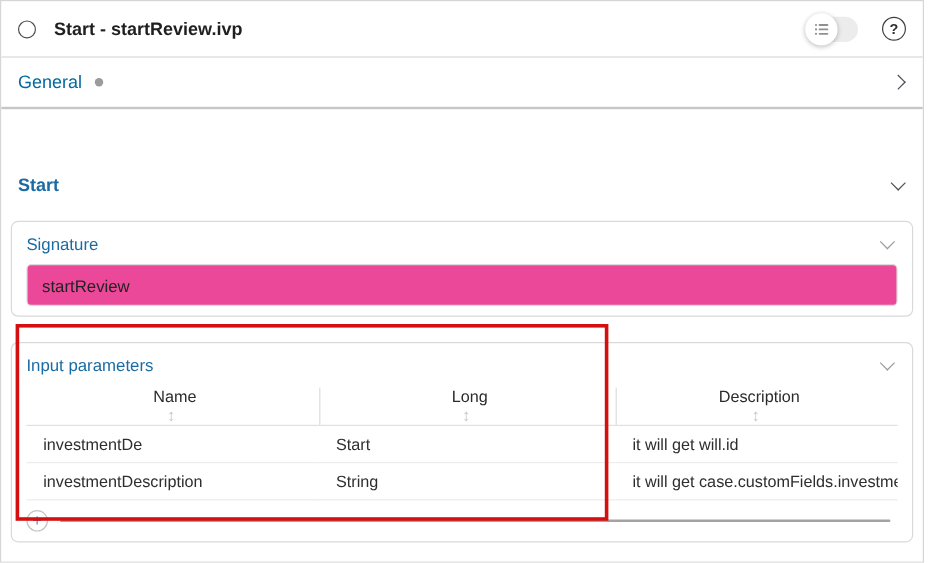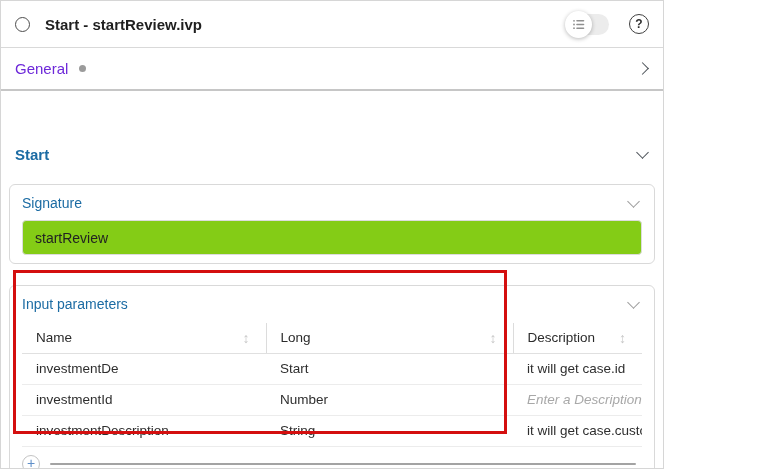--- a/index.html
+++ b/index.html
@@ -1,18 +1,18 @@
 <!DOCTYPE html>
 <html><head>
 <meta charset="utf-8">
 <style>
   * { margin:0; padding:0; box-sizing:border-box; }
   body { background:#fff; font-family:"Liberation Sans", sans-serif; }
   .app {
-    width:664px; height:469px; background:#fff; position:relative;
+    width:770px; height:469px; background:#fff; position:relative;
     border:1px solid #d6d6d6; overflow:hidden;
   }
 
   
   .header { height:47px; border-bottom:1px solid #d9d9d9; display:flex; align-items:center; padding:0 14px; }
   .start-circle { width:15px; height:15px; border:1.7px solid #4d4d4d; border-radius:50%; margin-right:15px; flex:0 0 auto; }
   .title { font-size:15px; font-weight:bold; color:#1f1f1f; }
   .header-spacer { flex:1; }
   .toggle { width:42px; height:21px; background:#ececec; border-radius:11px; position:relative; margin-right:20px; cursor:pointer; }
   .toggle-knob { position:absolute; left:-2px; top:-3px; width:27px; height:27px; background:#fff; border-radius:50%;
@@ -21,44 +21,44 @@
     font-size:12px; font-weight:bold; display:flex; align-items:center; justify-content:center; cursor:pointer; }
 
   
   .chev { width:9px; height:9px; border-top:1.8px solid #4b5157; border-right:1.8px solid #4b5157; display:inline-block; flex:0 0 auto; }
   .chev.right { transform:rotate(45deg); }
   .chev.down  { transform:rotate(135deg); margin-top:-4px; }
   .chev.gray  { border-color:#9b9b9b; }
 
   
   .general-row { height:43px; border-bottom:2px solid #c6c6c6; display:flex; align-items:center; padding:0 16px 0 14px; cursor:pointer; }
-  .general-label { font-size:15px; color:#6d28d9; }
+  .general-label { font-size:15px; color:#0369a1; }
   .state-dot { width:7px; height:7px; background:#9b9b9b; border-radius:50%; margin-left:11px; }
   .general-row .chev { margin-left:auto; }
 
   
   .start-title-row { display:flex; align-items:center; padding:15px 16px 0 14px; cursor:pointer;margin-top:40px; }
   .start-title { font-size:15px; font-weight:bold; color:#1b6ba3; }
   .start-title-row .chev { margin-left:auto; }
 
   .card { margin:21px 8px 0; border:1px solid #d9d9d9; border-radius:6px; padding:10px 12px 8px; background:#fff; }
   .card.params { margin-top:21px; padding-bottom:7px; }
   .card-title-row { display:flex; align-items:center; cursor:pointer; }
   .card-title { font-size:14px; font-weight:normal; color:#1b6ba3; }
   .card-title-row .chev { margin-left:auto; margin-right:4px; }
 
-  .sig-input { margin-top:9px; width:100%; height:35px; background:#84cc16; border:1px solid #dcdcdc; border-radius:4px;
+  .sig-input { margin-top:9px; width:100%; height:35px; background:#ec4899; border:1px solid #dcdcdc; border-radius:4px;
     font-size:14px; color:#222; padding:0 12px; font-family:"Liberation Sans", sans-serif; outline:none; display:block; }
 
   
   table.params-table { width:100%; border-collapse:collapse; margin-top:11px; table-layout:fixed; }
   .params-table th { height:30px; font-size:13.5px; font-weight:normal; color:#2b2b2b; text-align:left;
     padding:0 10px 0 14px; border-bottom:1px solid #e0e0e0; cursor:pointer; }
   .params-table th.sep { border-right:1px solid #dcdcdc; }
-  .th-inner { display:flex; align-items:center; }
+  .th-inner { display:flex; align-items:center;flex-direction:column; }
   .th-label { flex:1; }
   .sort-glyph { color:#c8c8c8; font-size:14px; margin-right:6px; }
   .params-table td { height:31px; font-size:13.5px; color:#2e2e2e; padding:0 10px 0 14px;
     border-bottom:1px solid #ececec; white-space:nowrap; overflow:hidden; cursor:text; }
   .placeholder { font-style:italic; color:#a8a8a8; }
   col.c-name { width:244px; } col.c-type { width:247px; }
 
   
   .add-row { display:flex; align-items:center; margin-top:7px; height:20px; }
   .plus-btn { width:18px; height:18px; border-radius:50%; border:1px solid #c4c4c4; background:#fff; color:#5f8fc9;
@@ -145,28 +145,21 @@
               <span class="th-label">Description</span>
               <span class="sort-glyph">↕</span>
             </span>
           </th>
         </tr>
       </thead>
       <tbody>
         <tr>
           <td>investmentDe</td>
           <td>Start</td>
-          <td>it will get case.id</td>
-        </tr>
-        <tr>
-          <td>investmentId</td>
-          <td>Number</td>
-          <td>
-            <span class="placeholder">Enter a Description</span>
-          </td>
+          <td>it will get will.id</td>
         </tr>
         <tr>
           <td>investmentDescription</td>
           <td>String</td>
           <td>it will get case.customFields.investmentDe</td>
         </tr>
       </tbody>
     </table>
 
     <div class="add-row">

